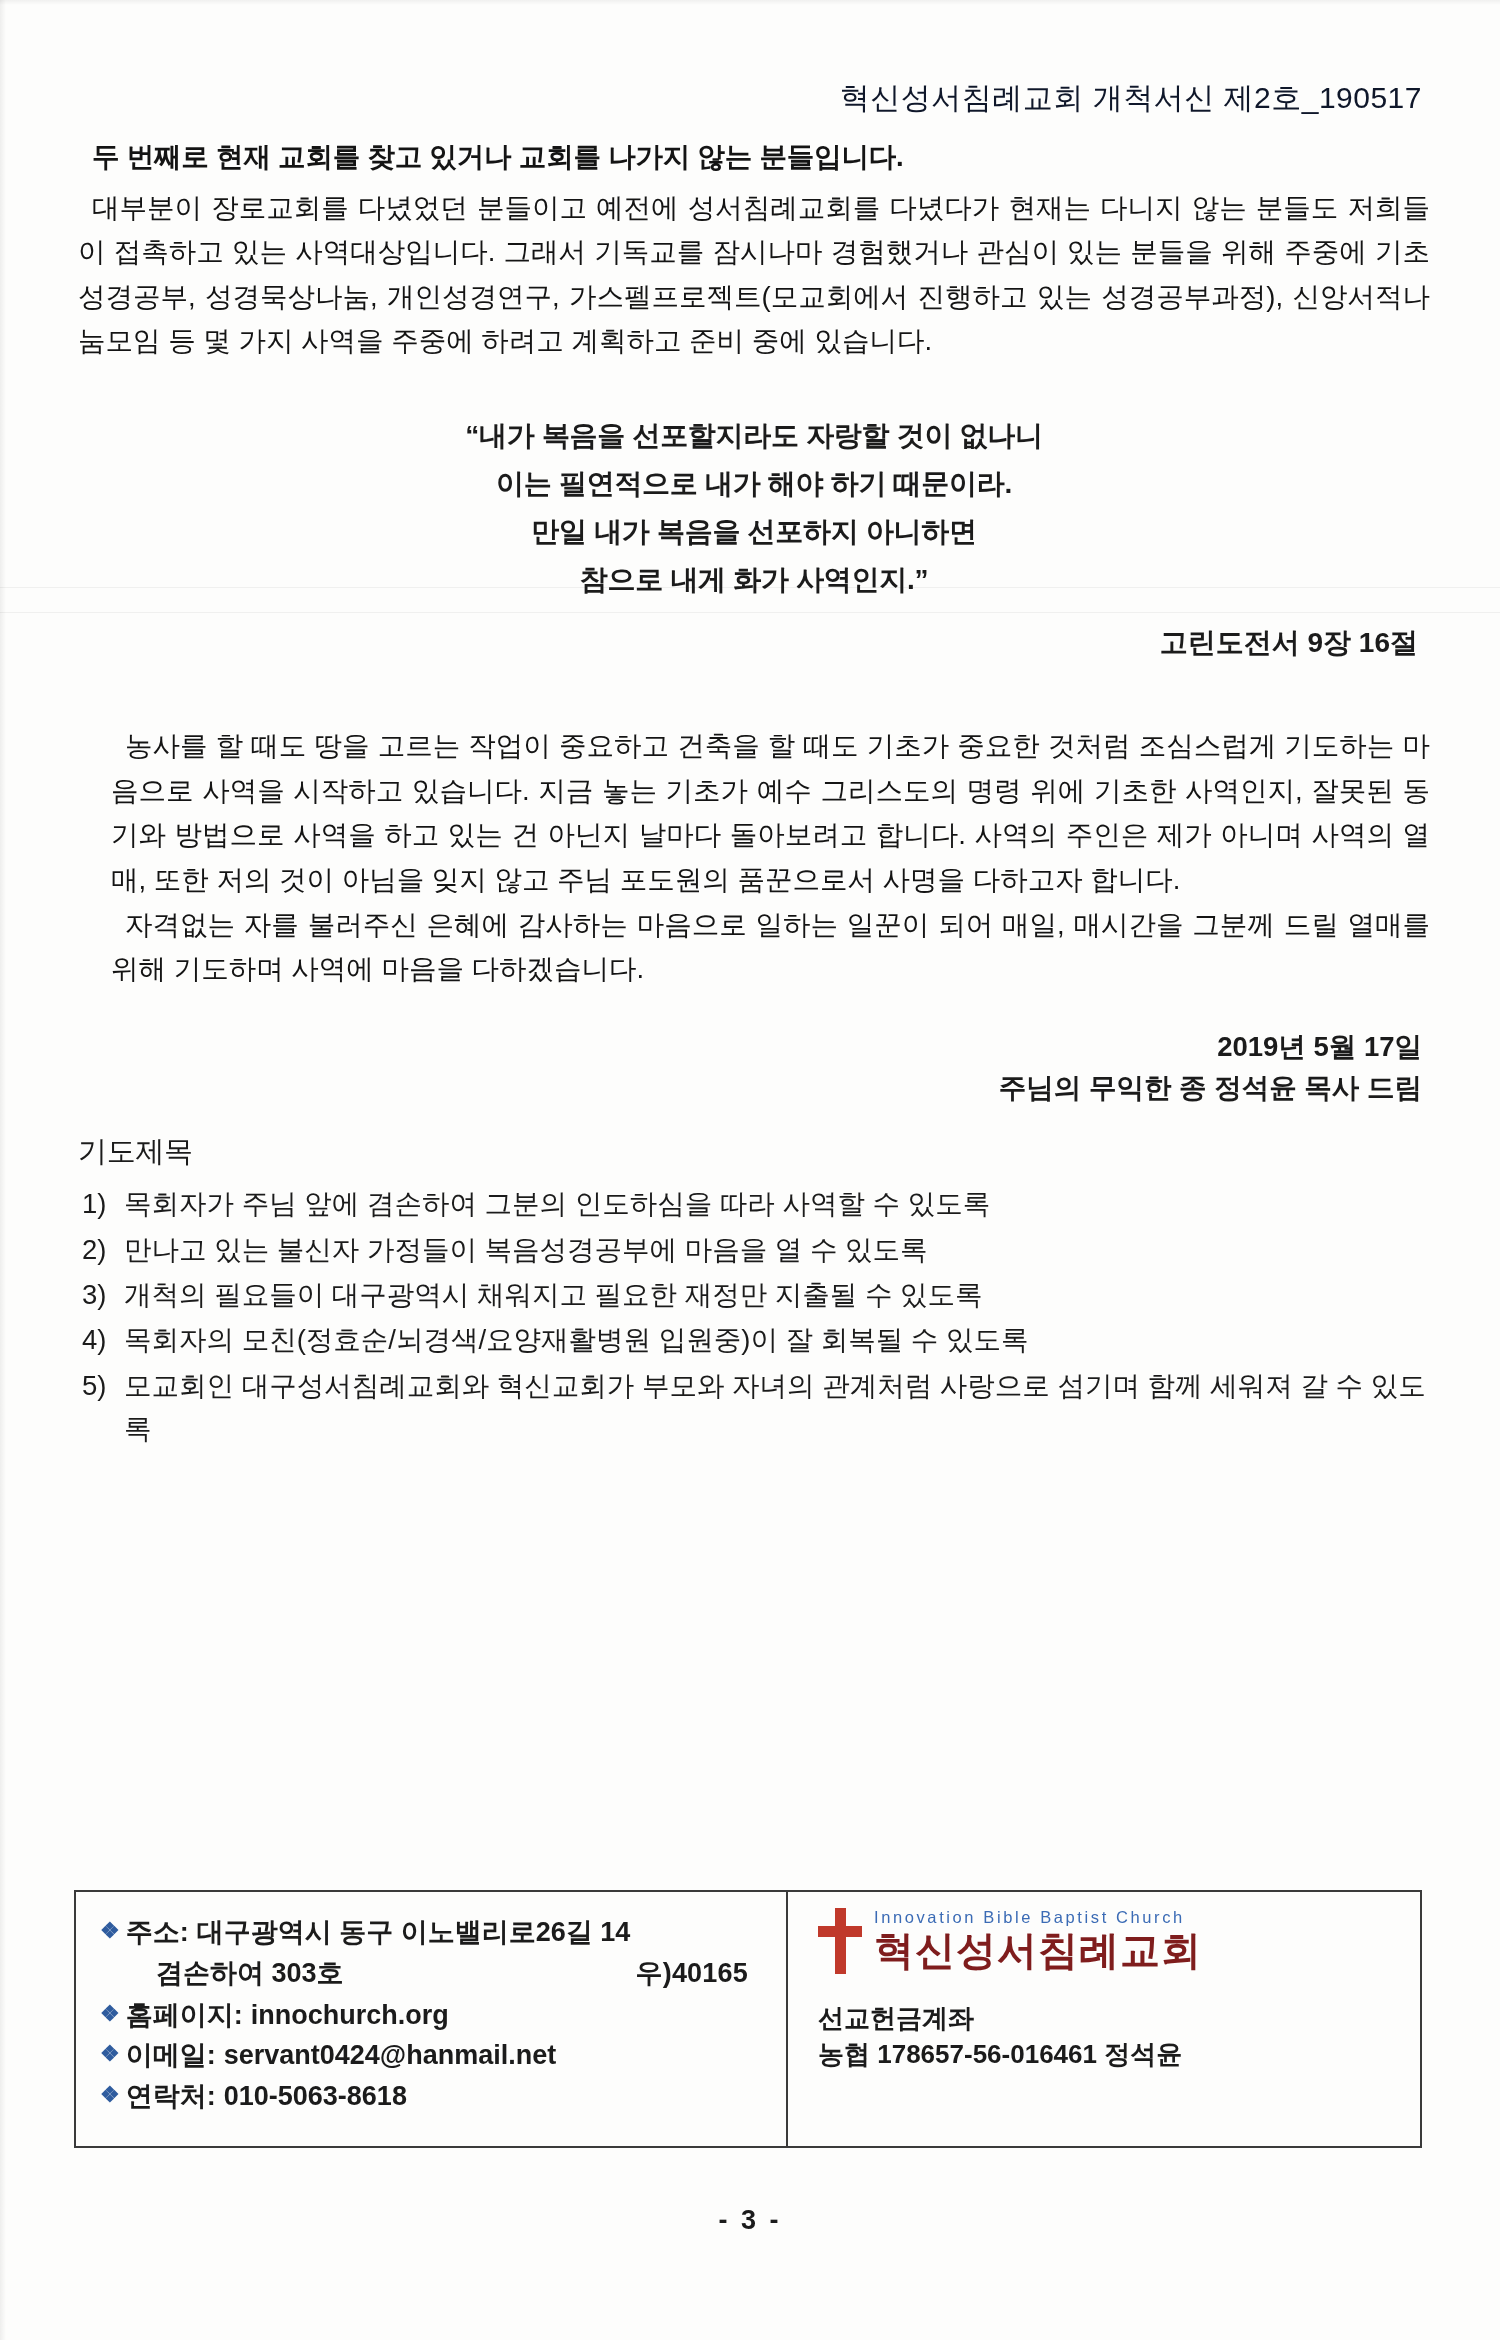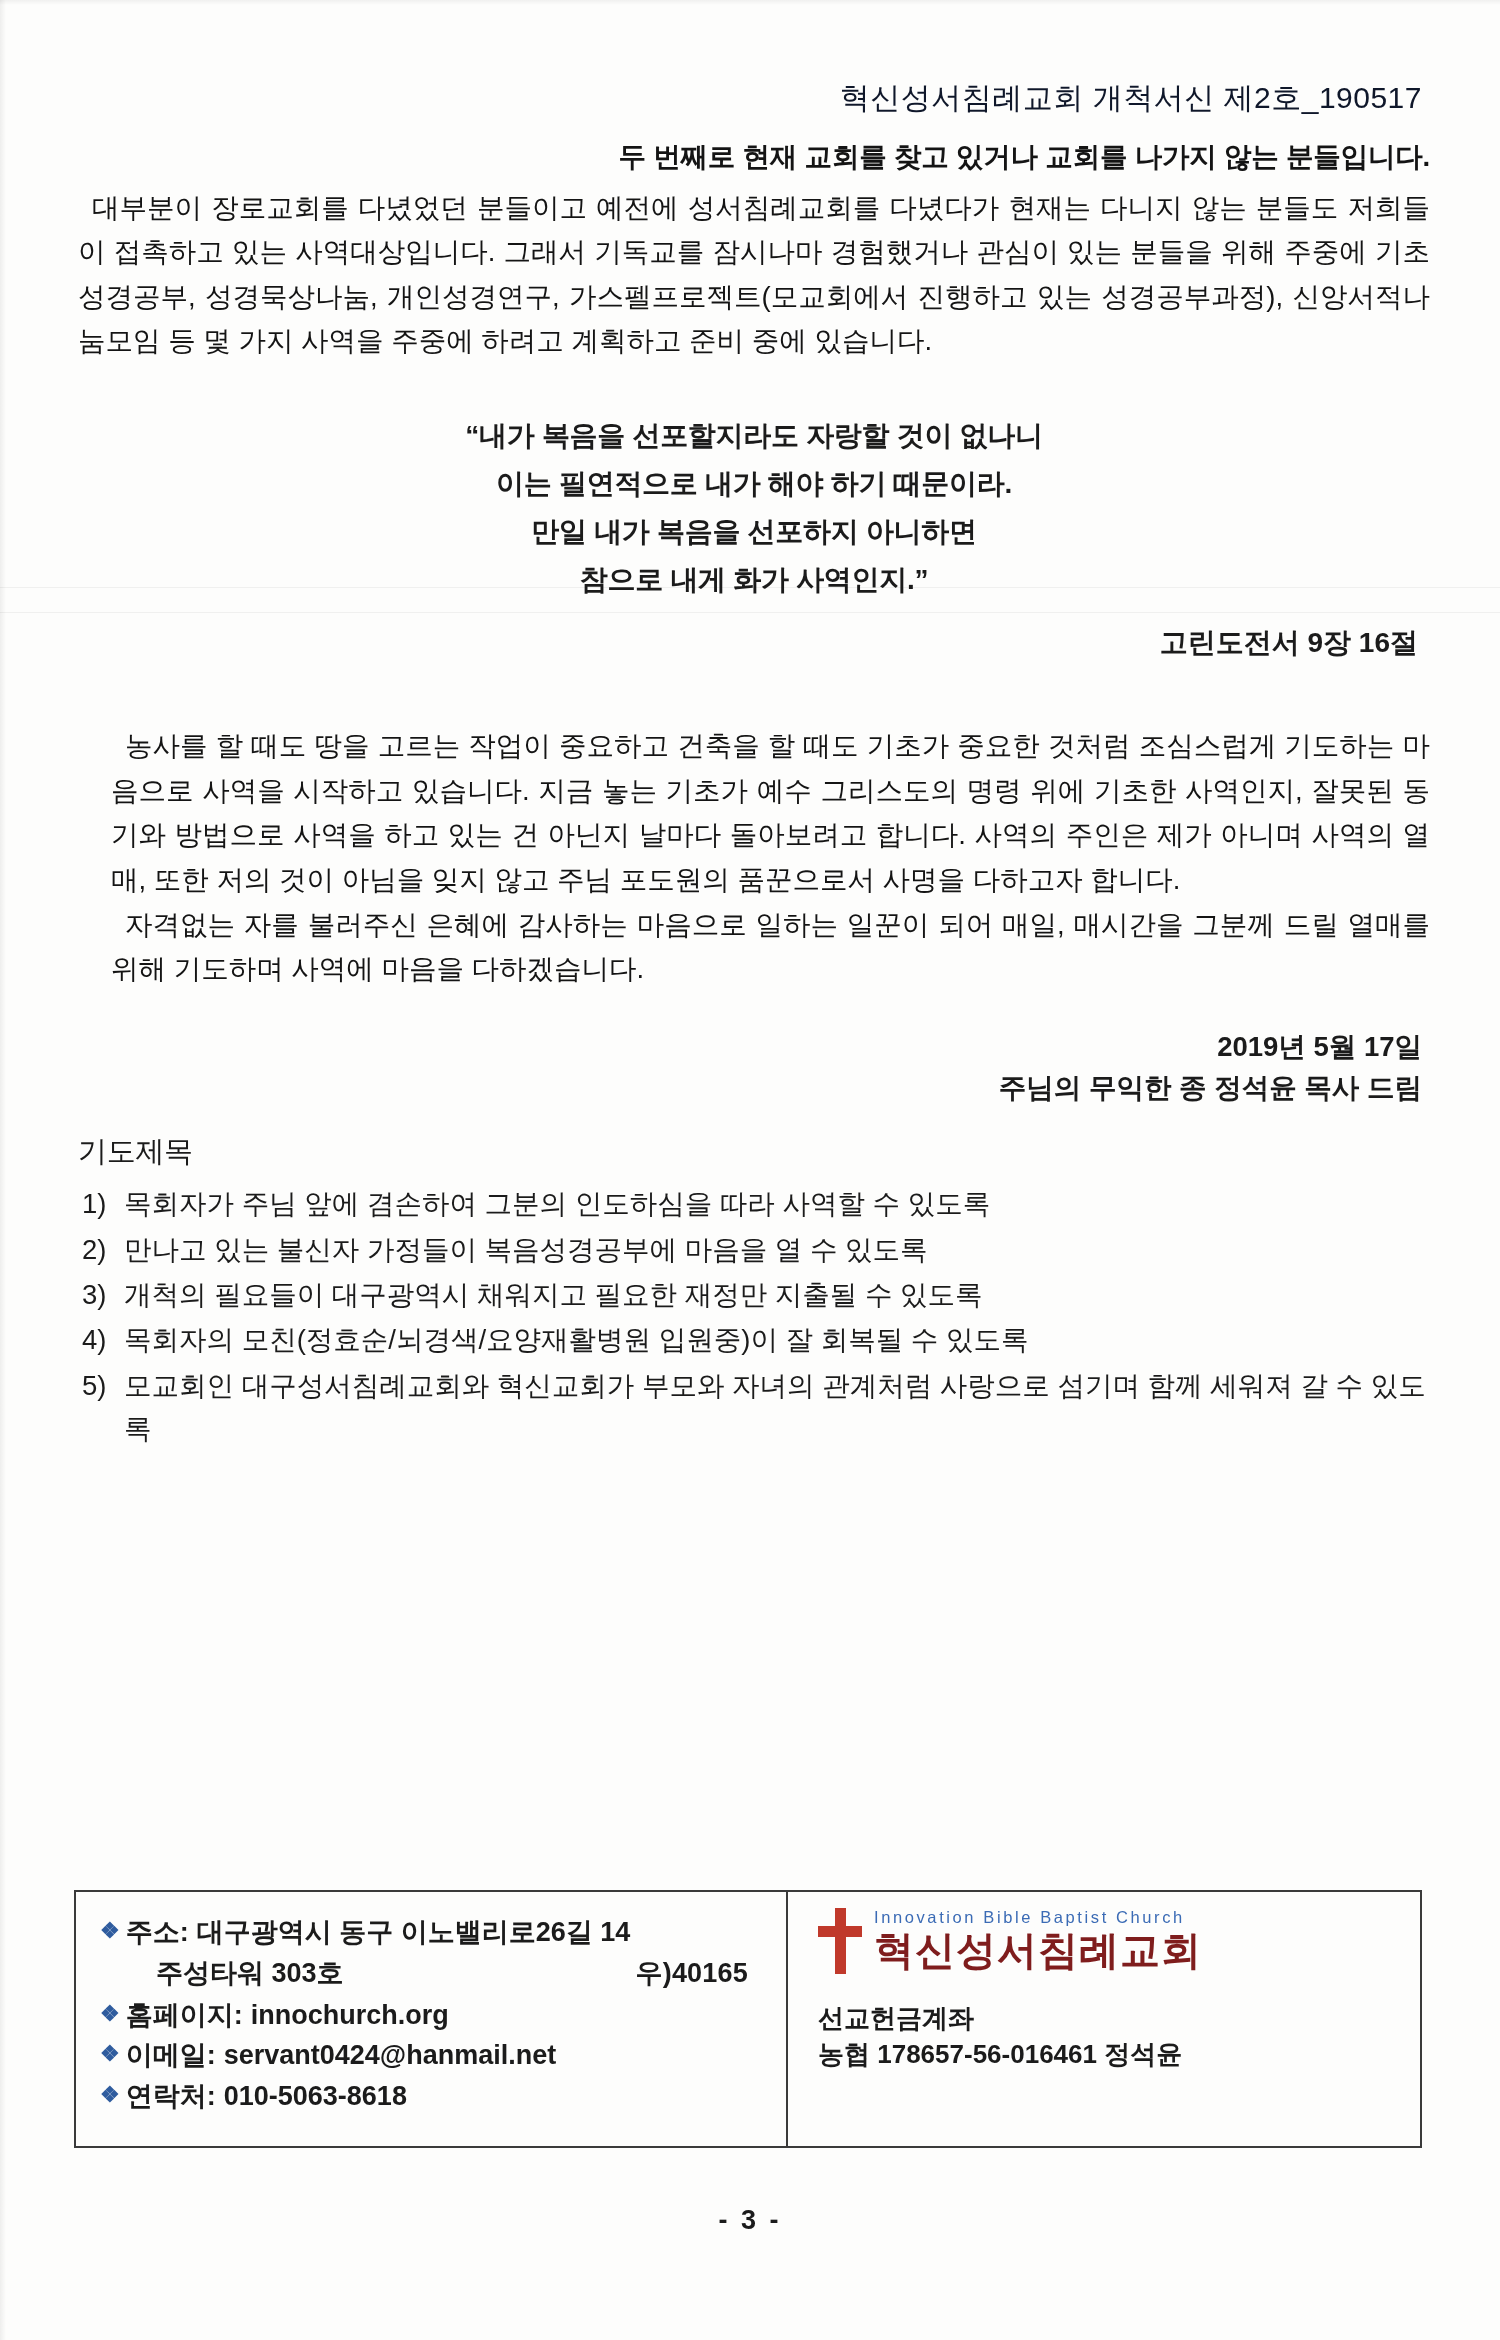--- a/index.html
+++ b/index.html
@@ -56,21 +56,20 @@
     left: 78px;
     right: 70px;
     top: 135px;
   }
 
   p {
     margin: 0;
     font-size: 27.5px;
     line-height: 1.62;
     color: #141414;
-    text-align: right;
   }
 
   .lead {
     font-weight: bold;
     text-indent: 14px;
     letter-spacing: -0.2px;
   }
 
   .just {
     text-align: justify;
@@ -298,21 +297,21 @@
   </div>
 
   <div class="footer-card">
     <div class="footer-left">
       <div class="f-row">
         <span class="bullet">❖</span>
         <span class="f-label">주소:</span>
         <span>대구광역시 동구 이노밸리로26길 14</span>
       </div>
       <div class="f-sub">
-        <span>주성타워 303호</span>
+        <span>겸손하여 303호</span>
         <span class="mono-ish">우)40165</span>
       </div>
       <div class="f-row">
         <span class="bullet">❖</span>
         <span class="f-label">홈페이지:</span>
         <span>innochurch.org</span>
       </div>
       <div class="f-row">
         <span class="bullet">❖</span>
         <span class="f-label">이메일:</span>

